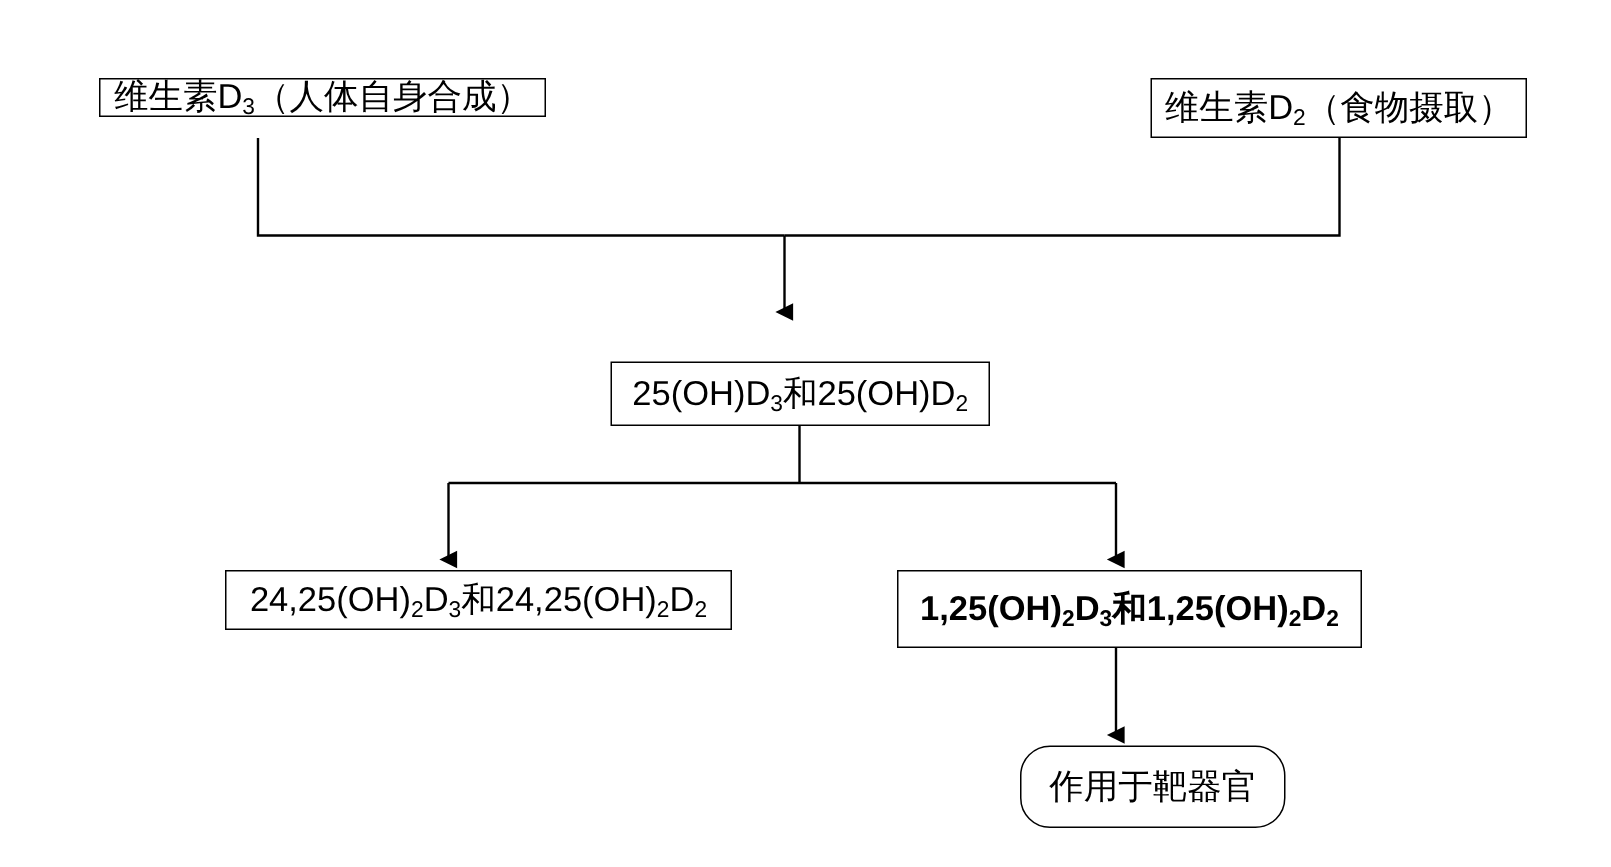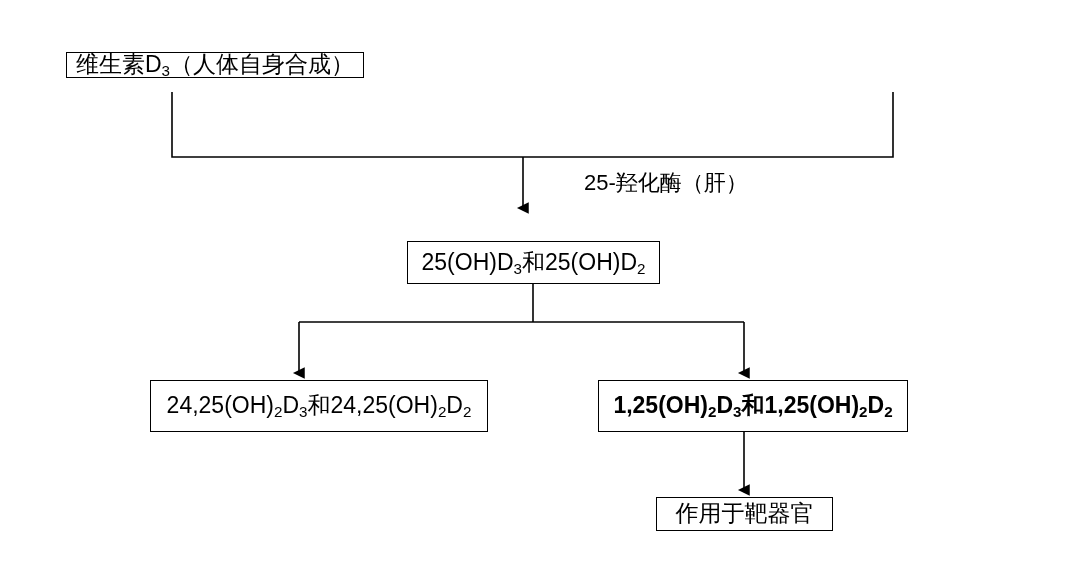--- a/index.html
+++ b/index.html
@@ -52,23 +52,23 @@
     left: 0;
     top: 0;
     width: 1074px;
     height: 578px;
     z-index: 1;
   }
   
   #node-d3      { left: 22px;  top: 52px;  width: 298px; height: 26px; margin-left: 44px; }
   #node-d2      { left: 767px; top: 52px;  width: 251px; height: 40px; }
   #node-25oh    { left: 407px; top: 215px; width: 253px; height: 43px; margin-top: 26px; }
-  #node-2425oh  { left: 150px; top: 380px; width: 338px; height: 52px; }
+  #node-2425oh  { left: 150px; top: 380px; width: 338px; height: 40px; }
   #node-125oh   { left: 598px; top: 380px; width: 310px; height: 52px; font-weight: bold; }
-  #node-target  { left: 656px; top: 497px; width: 177px; height: 34px; }
+  #node-target  { left: 680px; top: 497px; width: 177px; height: 55px; border-radius: 20px; }
   #label-enzyme { left: 584px; top: 168px; }
 </style>
 </head>
 <body>
 
 <div id="diagram">
 
   <svg class="connectors" viewBox="0 0 1074 578" xmlns="http://www.w3.org/2000/svg">
     <defs>
       <marker id="arrowhead" markerWidth="9" markerHeight="9" refX="4.2" refY="4.2" orient="auto" markerUnits="strokeWidth">
@@ -87,22 +87,24 @@
     <path d="M299,322 L299,373" fill="none" stroke="#000000" stroke-width="1.6" marker-end="url(#arrowhead)"></path>
     <path d="M744,322 L744,373" fill="none" stroke="#000000" stroke-width="1.6" marker-end="url(#arrowhead)"></path>
 
     <path d="M744,432 L744,490" fill="none" stroke="#000000" stroke-width="1.6" marker-end="url(#arrowhead)"></path>
   </svg>
 
   <div class="node" id="node-d3">
     <span class="txt"><span>维生素D</span><sub>3</sub><span>（人体自身合成）</span></span>
   </div>
 
+  <div class="node" id="node-d2">
+    <span class="txt"><span>维生素D</span><sub>2</sub><span>（食物摄取）</span></span>
+  </div>
 
-  <div class="edge-label" id="label-enzyme">25-羟化酶（肝）</div>
 
   <div class="node" id="node-25oh">
     <span class="txt"><span>25(OH)D</span><sub>3</sub><span>和25(OH)D</span><sub>2</sub></span>
   </div>
 
   <div class="node" id="node-2425oh">
     <span class="txt"><span>24,25(OH)</span><sub>2</sub><span>D</span><sub>3</sub><span>和24,25(OH)</span><sub>2</sub><span>D</span><sub>2</sub></span>
   </div>
 
   <div class="node" id="node-125oh">

